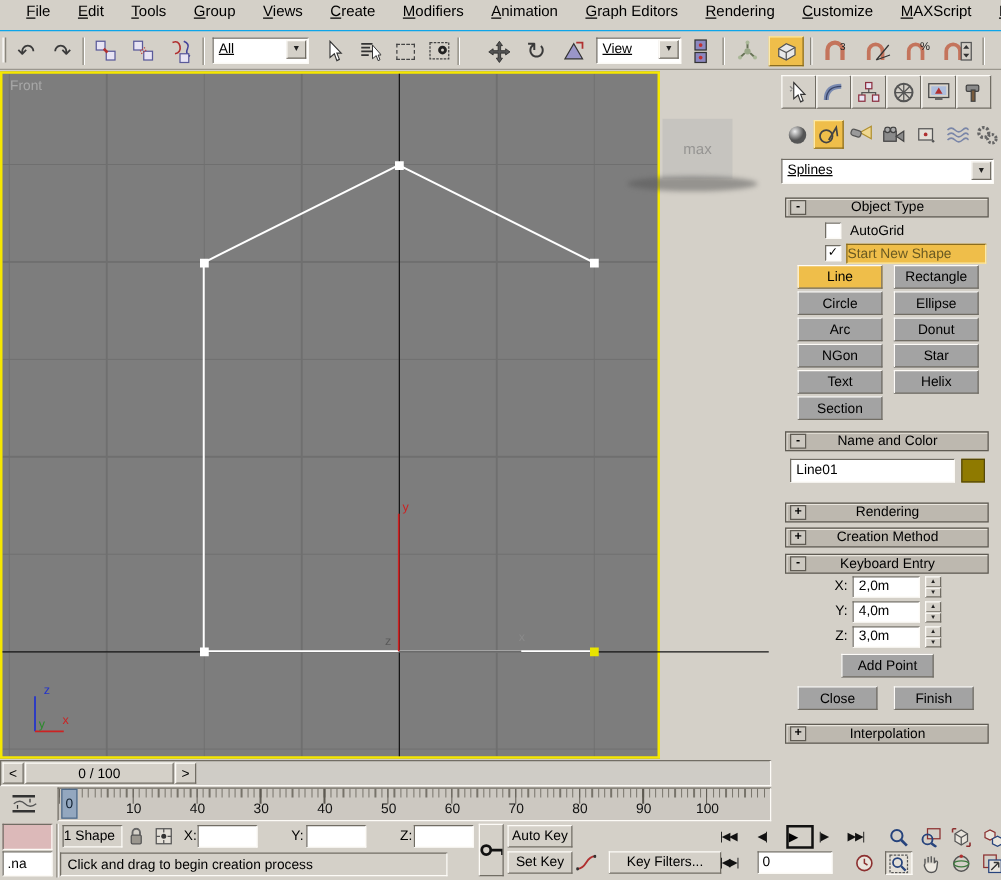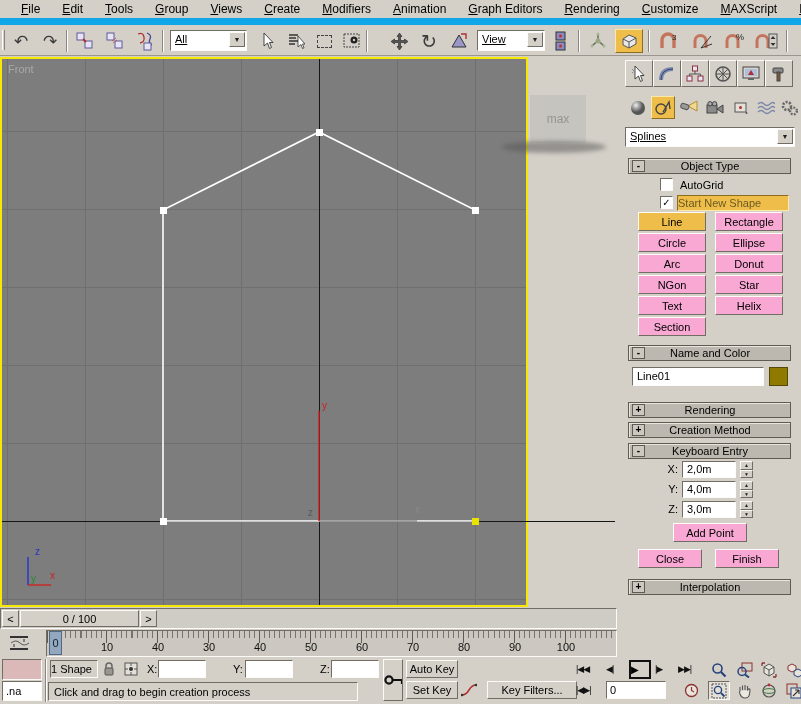--- a/index.html
+++ b/index.html
@@ -5,21 +5,21 @@
   * { margin:0; padding:0; box-sizing:border-box; }
   html,body { width:801px; height:704px; }
   body { font-family:"Liberation Sans", sans-serif; font-size:11px; color:#000; background:#d4d0c8; }
   #app { position:relative; width:801px; height:704px; background:#d4d0c8; overflow:hidden; }
   .sunken { background:#d4d0c8; border:1px solid; border-color:#716d64 #fdfbf7 #fdfbf7 #716d64; }
   .abs { position:absolute; }
   .ctr { display:flex; align-items:center; justify-content:flex-start; }
 
   
   #menubar { position:absolute; left:0; top:0; width:801px; height:25px; background:#d4d0c8;
-             border-bottom:7px solid #0ea5e9; display:flex; align-items:flex-end; padding-left:10px; gap:0; }
+             border-bottom:1px solid #0ea5e9; display:flex; align-items:flex-start; padding-left:10px; gap:0; }
   .menu-item { padding:2px 11px; font-size:12px; white-space:nowrap; }
   .menu-item::first-letter { text-decoration:underline; }
   #toolbar { position:absolute; left:0; top:26px; width:801px; height:30px; background:#d4d0c8;
              border-bottom:1px solid #9b978e; }
   .grip { position:absolute; top:4px; width:3px; height:20px; border-left:1px solid #fff; border-right:1px solid #8a867d; }
   .tsep { position:absolute; top:4px; width:2px; height:22px; border-left:1px solid #8a867d; border-right:1px solid #fff; }
   .tbtn { position:absolute; top:3px; width:26px; height:24px; display:flex; align-items:center; justify-content:center; }
   .tbtn svg { display:block; }
   .glyph { font-size:17px; color:#3a3a3a; line-height:1; }
   .combo { position:absolute; top:4px; height:21px; }
@@ -45,21 +45,21 @@
   .vtx-y { background:#e8e400; }
 
   
   #panel { position:absolute; left:620px; top:57px; width:181px; height:647px; background:#d4d0c8; }
   .tab { position:absolute; top:3px; width:28px; height:27px; background:#d4d0c8; border:1px solid; border-color:#fdfbf7 #716d64 #716d64 #fdfbf7; display:flex; align-items:center; justify-content:center; }
   .subicon { position:absolute; top:39px; width:24px; height:23px; display:flex; align-items:center; justify-content:center; }
   .rollhead { position:absolute; left:8px; width:163px; height:16px; background:#bdb8af; border:1px solid #5f5b53;
               box-shadow:inset 1px 1px 0 #e9e5dd; display:flex; align-items:center; font-size:11px; }
   .rollhead .pm { width:13px; height:12px; margin:0 3px; border:1px solid #5f5b53; background:#ccc8c0; font-size:10px; line-height:10px; text-align:center; font-weight:bold; }
   .rollhead .rtitle { flex:1; text-align:center; padding-right:18px; }
-  .pbtn { position:absolute; width:68px; height:19px; background:#f9a8d4; border:1px solid; border-color:#fdfbf7 #716d64 #716d64 #fdfbf7; font-size:11px; display:flex; align-items:center; justify-content:center; }
+  .pbtn { position:absolute; width:68px; height:19px; background:#a3a3a3; border:1px solid; border-color:#fdfbf7 #716d64 #716d64 #fdfbf7; font-size:11px; display:flex; align-items:center; justify-content:center; }
   .chk { position:absolute; width:13px; height:13px; background:#fff; border:1px solid; border-color:#716d64 #fdfbf7 #fdfbf7 #716d64; font-size:10px; line-height:11px; text-align:center; }
   .spinbox { position:absolute; width:13px; height:17px; display:flex; flex-direction:column; }
   .spinbox span { flex:1; background:#d4d0c8; border:1px solid; border-color:#fdfbf7 #716d64 #716d64 #fdfbf7; font-size:5px; line-height:6px; text-align:center; color:#222; }
   .kelabel { position:absolute; width:18px; text-align:right; font-size:11px; }
   .kefield { position:absolute; width:54px; height:17px; background:#fff; border:1px solid; border-color:#716d64 #fdfbf7 #fdfbf7 #716d64; padding:1px 0 0 4px; font-size:11px; }
 
   
   #timeslider { position:absolute; left:0; top:608px; width:617px; height:21px; background:#cfccc6;
                 border:1px solid; border-color:#716d64 #fdfbf7 #fdfbf7 #716d64; }
   #trackbar { position:absolute; left:0; top:630px; width:801px; height:27px; }

